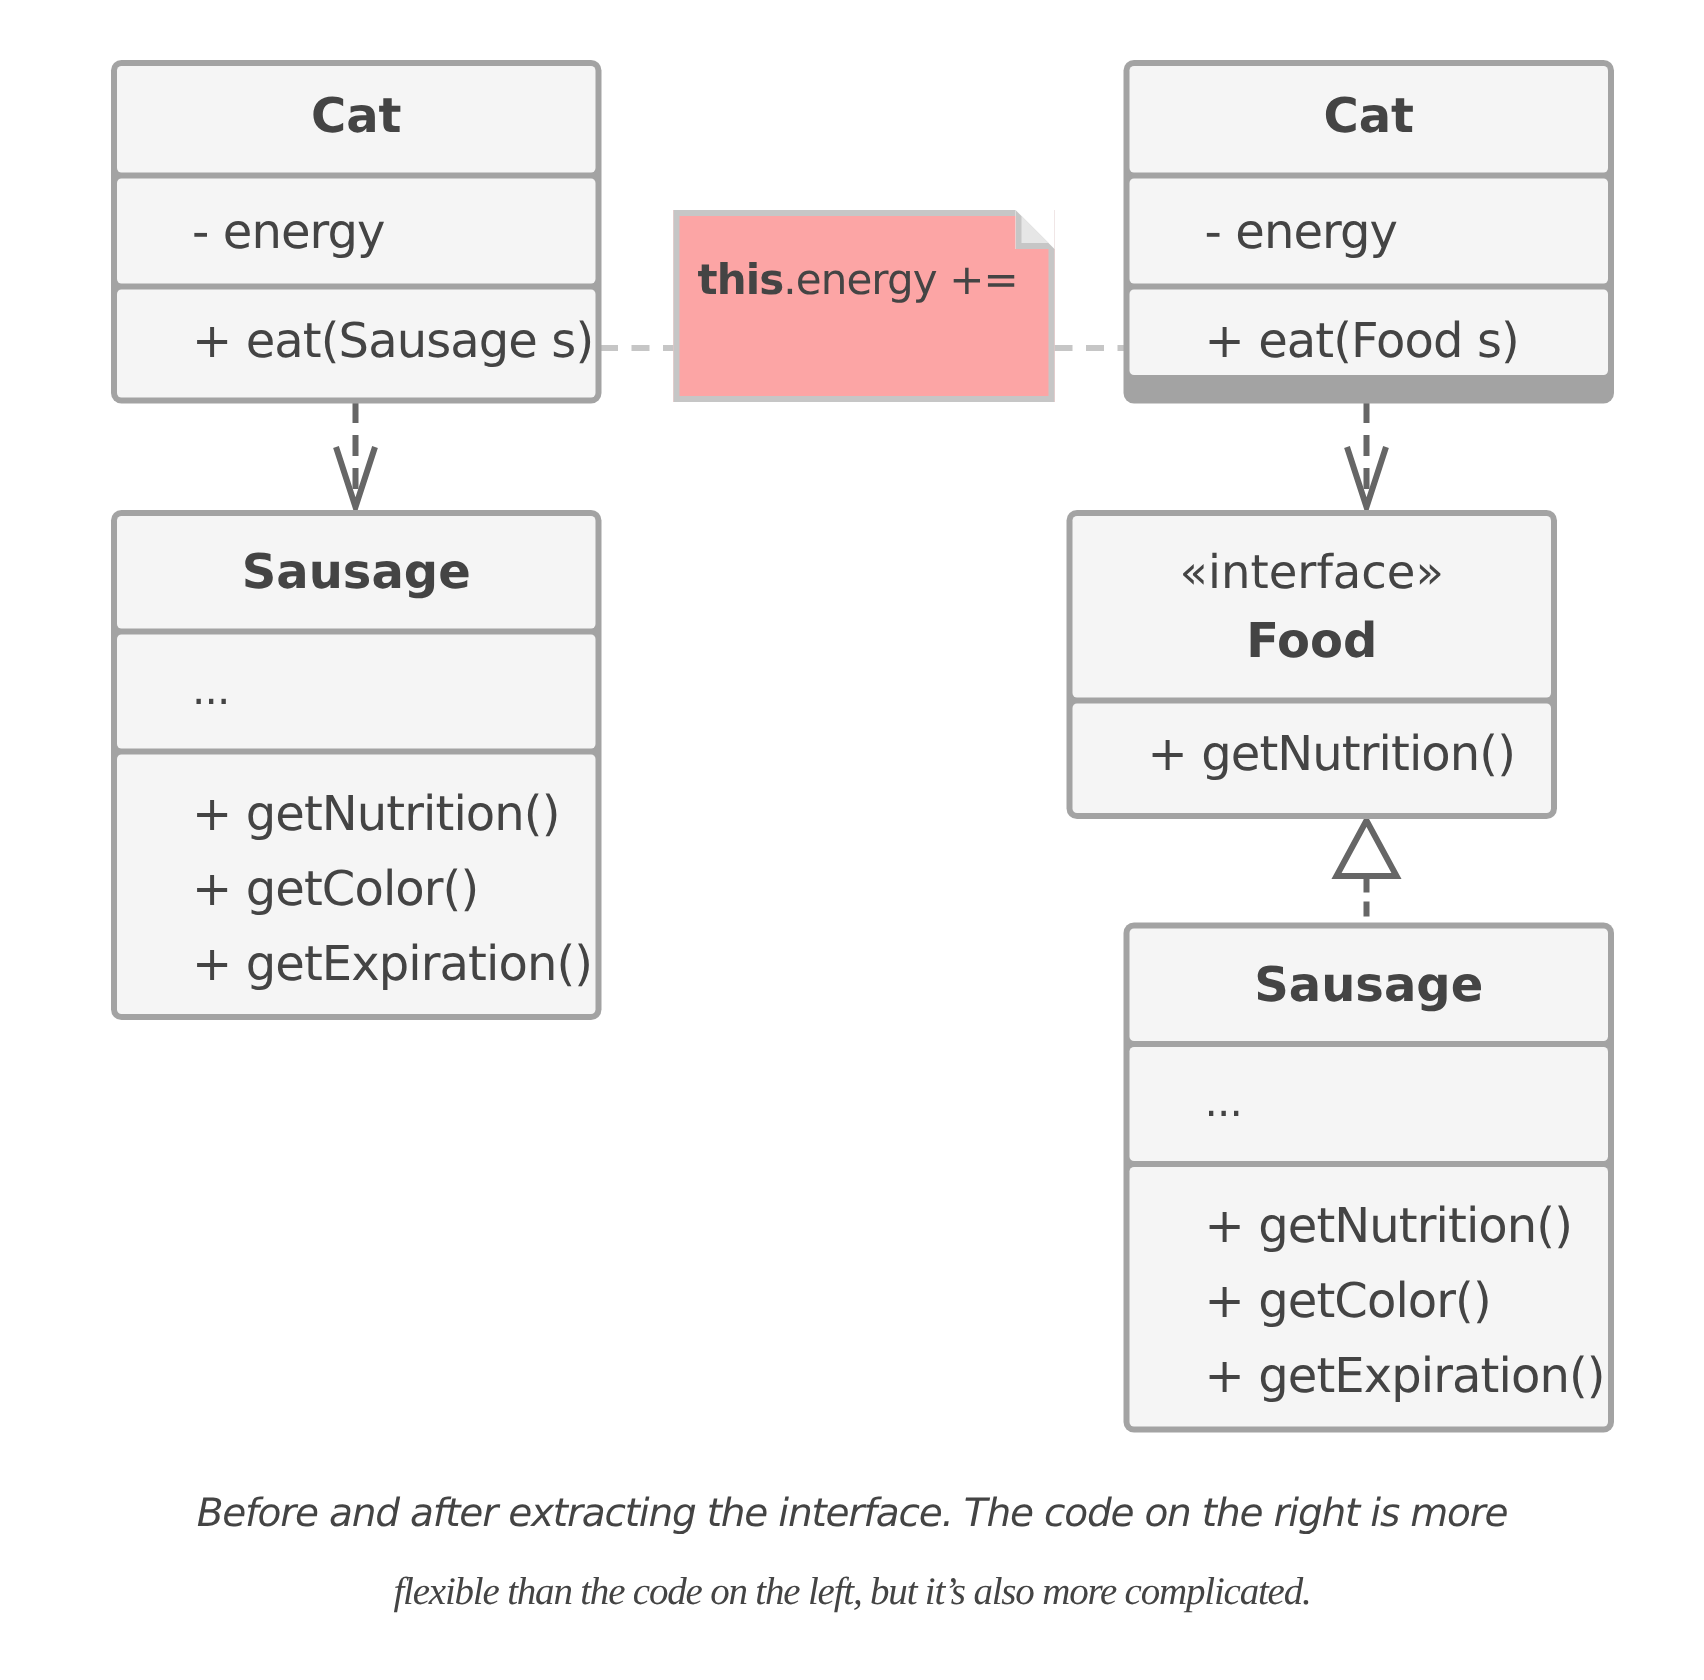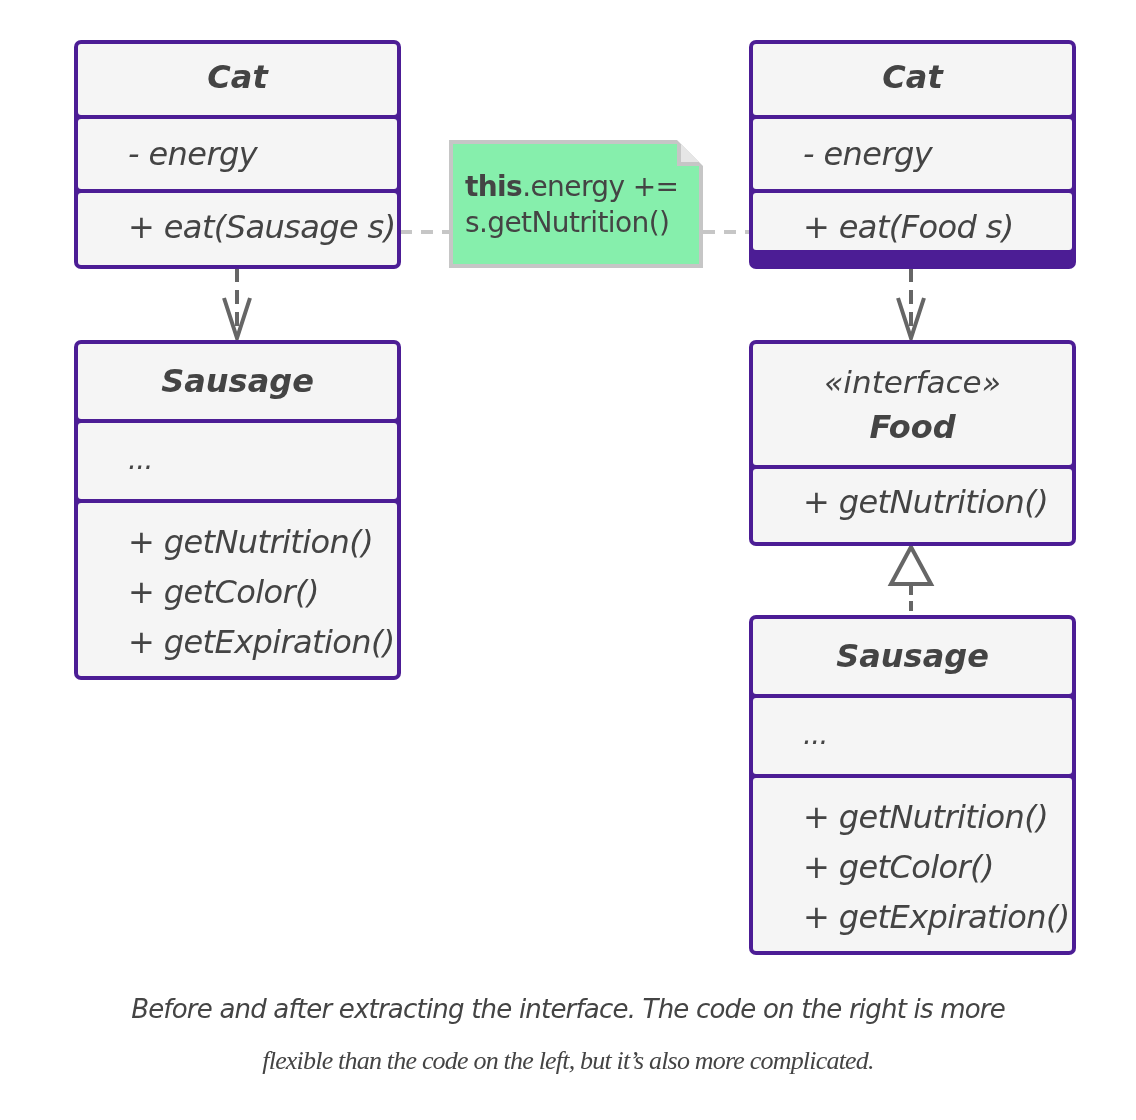--- a/index.html
+++ b/index.html
@@ -1,25 +1,25 @@
 <!DOCTYPE html>
 <html><head>
 <meta charset="utf-8">
 <style>
   html, body { margin:0; padding:0; background:#ffffff; }
   body { width:1136px; height:1120px; position:relative; overflow:hidden;
          font-family:"DejaVu Sans", sans-serif; color:#444444; }
-  .box { position:absolute; background:#4c1d95; border-radius:7px; box-sizing:border-box; padding:4px;font-style:italic; }
+  .box { position:absolute; background:#a3a3a3; border-radius:7px; box-sizing:border-box; padding:4px; }
   .sec { background:#f5f5f5; border-radius:3px; box-sizing:border-box; position:relative; }
   .sec + .sec { margin-top:4px;padding-left:40px; }
   .title { text-align:center; font-weight:bold; font-size:32px; color:#444; }
   .stereo { text-align:center; font-size:31px; color:#444; }
   .row { font-size:32px; padding-left:10px; color:#444; white-space:nowrap; letter-spacing:-0.6px; }
   .note { position:absolute; left:449px; top:140px; width:254px; height:128px; box-sizing:border-box;
-          background:#86efac; border:4px solid #c6c6c6; }
+          background:#fca5a5; border:4px solid #c6c6c6; }
   .note .fold { position:absolute; right:-4px; top:-4px; width:26px; height:26px; background:#fff; }
   .note .fold svg { position:absolute; left:0; top:0; }
   .note-line { position:absolute; left:12px; font-size:28px; color:#444; white-space:nowrap; letter-spacing:-0.6px; }
   .caption { position:absolute; left:0; width:1136px; text-align:center; font-style:italic;
              font-size:26px; color:#444; letter-spacing:-0.8px; }
   svg.overlay { position:absolute; left:0; top:0; }
 </style>
 </head>
 <body>
 
@@ -73,36 +73,35 @@
 <div class="note">
   <div class="fold">
     <svg width="26" height="26">
       <polygon points="0,0 0,26 26,26" fill="#c6c6c6"></polygon>
       <polygon points="4,4 4,22 22,22" fill="#e6e6e6"></polygon>
     </svg>
   </div>
   <div class="note-line" style="top:26px;">
     <b>this</b><span>.energy +=</span>
   </div>
-  <div class="note-line" style="top:62px;">s.getNutrition()</div>
 </div>
 
 <div class="box" style="left:749px;top:40px;width:327px;height:229px;">
   <div class="sec" style="height:71px;">
     <div class="title" style="padding-top:14px;">Cat</div>
   </div>
   <div class="sec" style="height:70px;">
     <div class="row" style="padding-top:16px;">- energy</div>
   </div>
   <div class="sec" style="height:57px;">
     <div class="row" style="padding-top:15px;">+ eat(Food s)</div>
   </div>
 </div>
 
-<div class="box" style="left:749px;top:340px;width:327px;height:206px;">
+<div class="box" style="left:711px;top:340px;width:327px;height:206px;">
   <div class="sec" style="height:121px;">
     <div class="stereo" style="padding-top:20px;">«interface»</div>
     <div class="title" style="padding-top:8px;">Food</div>
   </div>
   <div class="sec" style="height:73px;">
     <div class="row" style="padding-top:14px;">+ getNutrition()</div>
   </div>
 </div>
 
 <div class="box" style="left:749px;top:615px;width:327px;height:340px;">

